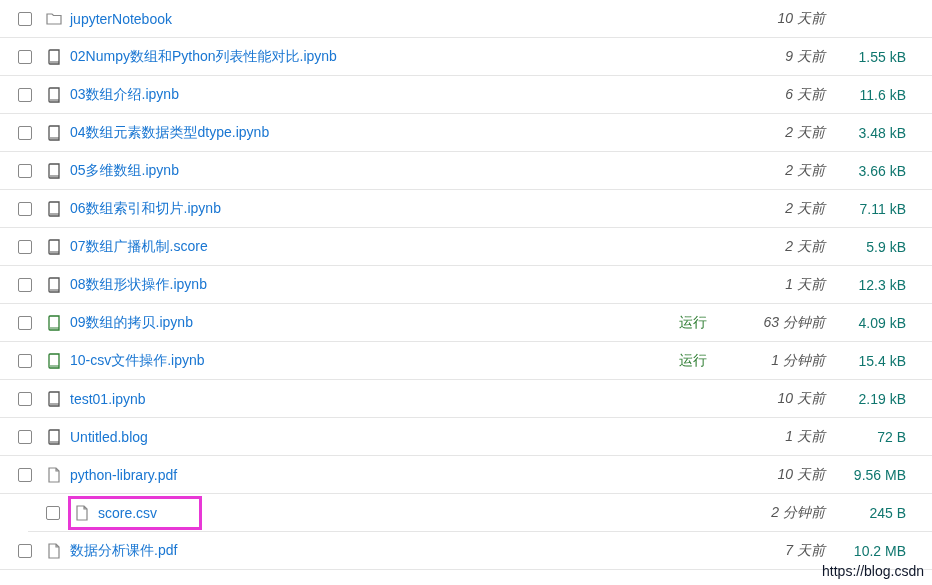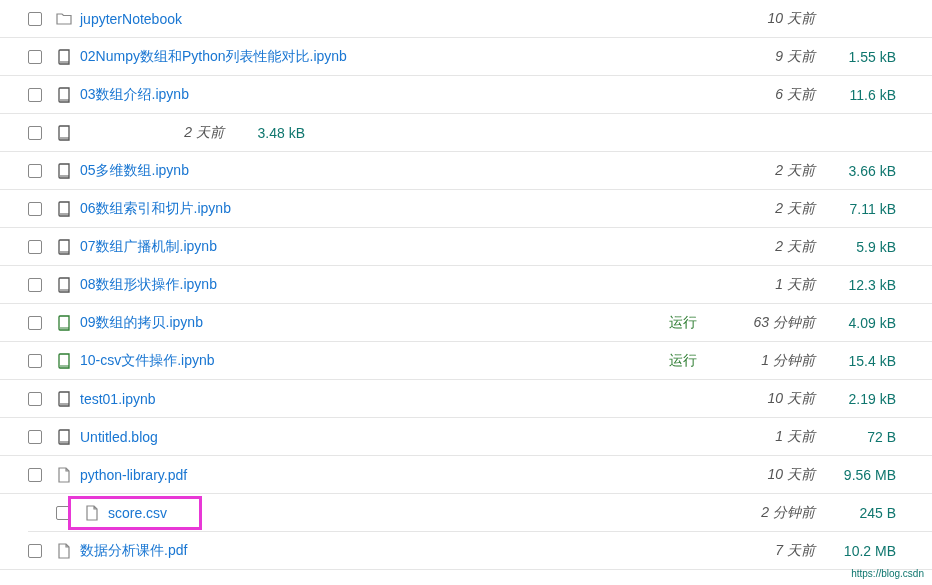--- a/index.html
+++ b/index.html
@@ -13,21 +13,21 @@
       background: #fff;
       width: 932px;
       color: #333;
     }
     .file-list {
       width: 100%;
     }
     .file-row {
       display: flex;
       align-items: center;
-      padding: 8px 28px;
+      padding: 8px 18px;
       border-bottom: 1px solid #e5e5e5;
       min-height: 38px;
     }
     .checkbox-col {
       width: 28px;
       flex-shrink: 0;
     }
     .checkbox {
       width: 14px;
       height: 14px;
@@ -85,22 +85,22 @@
       top: 2px;
       width: 134px;
       height: 34px;
       border: 3px solid #e838d6;
       pointer-events: none;
     }
     .watermark {
       position: fixed;
       right: 8px;
       bottom: 6px;
-      color: #0f766e;
-      font-size: 10px;
+      color: #0f172a;
+      font-size: 14px;
       pointer-events: none;
     }
     .folder-icon { fill: #888; }
     .notebook-icon { fill: #555; }
     .notebook-running-icon { fill: #2e7d32; }
     .file-icon { fill: #888; stroke: #888; }
   </style>
 </head>
 <body>
 
@@ -152,20 +152,21 @@
     <div class="file-row">
       <div class="checkbox-col">
         <div class="checkbox"></div>
       </div>
       <div class="icon-col">
         <svg class="icon notebook-icon" viewBox="0 0 16 16">
           <path d="M3 2 C3 1 4 1 4 1 L13 1 L13 15 L4 15 C3 15 3 14 3 14 Z M3 2 L3 13" fill="none" stroke="#555" stroke-width="1.3"></path>
           <path d="M4 13 L13 13" stroke="#555" stroke-width="1"></path>
         </svg>
       </div>
+      <div class="name-col"><a class="file-name">04数组元素数据类型dtype.ipynb</a></div>
       <div class="status-col"></div>
       <div class="modified-col">2 天前</div>
       <div class="size-col">3.48 kB</div>
     </div>
     <div class="file-row">
       <div class="checkbox-col">
         <div class="checkbox"></div>
       </div>
       <div class="icon-col">
         <svg class="icon notebook-icon" viewBox="0 0 16 16">
@@ -196,21 +197,21 @@
     <div class="file-row">
       <div class="checkbox-col">
         <div class="checkbox"></div>
       </div>
       <div class="icon-col">
         <svg class="icon notebook-icon" viewBox="0 0 16 16">
           <path d="M3 2 C3 1 4 1 4 1 L13 1 L13 15 L4 15 C3 15 3 14 3 14 Z M3 2 L3 13" fill="none" stroke="#555" stroke-width="1.3"></path>
           <path d="M4 13 L13 13" stroke="#555" stroke-width="1"></path>
         </svg>
       </div>
-      <div class="name-col"><a class="file-name">07数组广播机制.ipynb</a></div>
+      <div class="name-col"><a class="file-name">07数组广播机制.score</a></div>
       <div class="status-col"></div>
       <div class="modified-col">2 天前</div>
       <div class="size-col">5.9 kB</div>
     </div>
     <div class="file-row">
       <div class="checkbox-col">
         <div class="checkbox"></div>
       </div>
       <div class="icon-col">
         <svg class="icon notebook-icon" viewBox="0 0 16 16">

